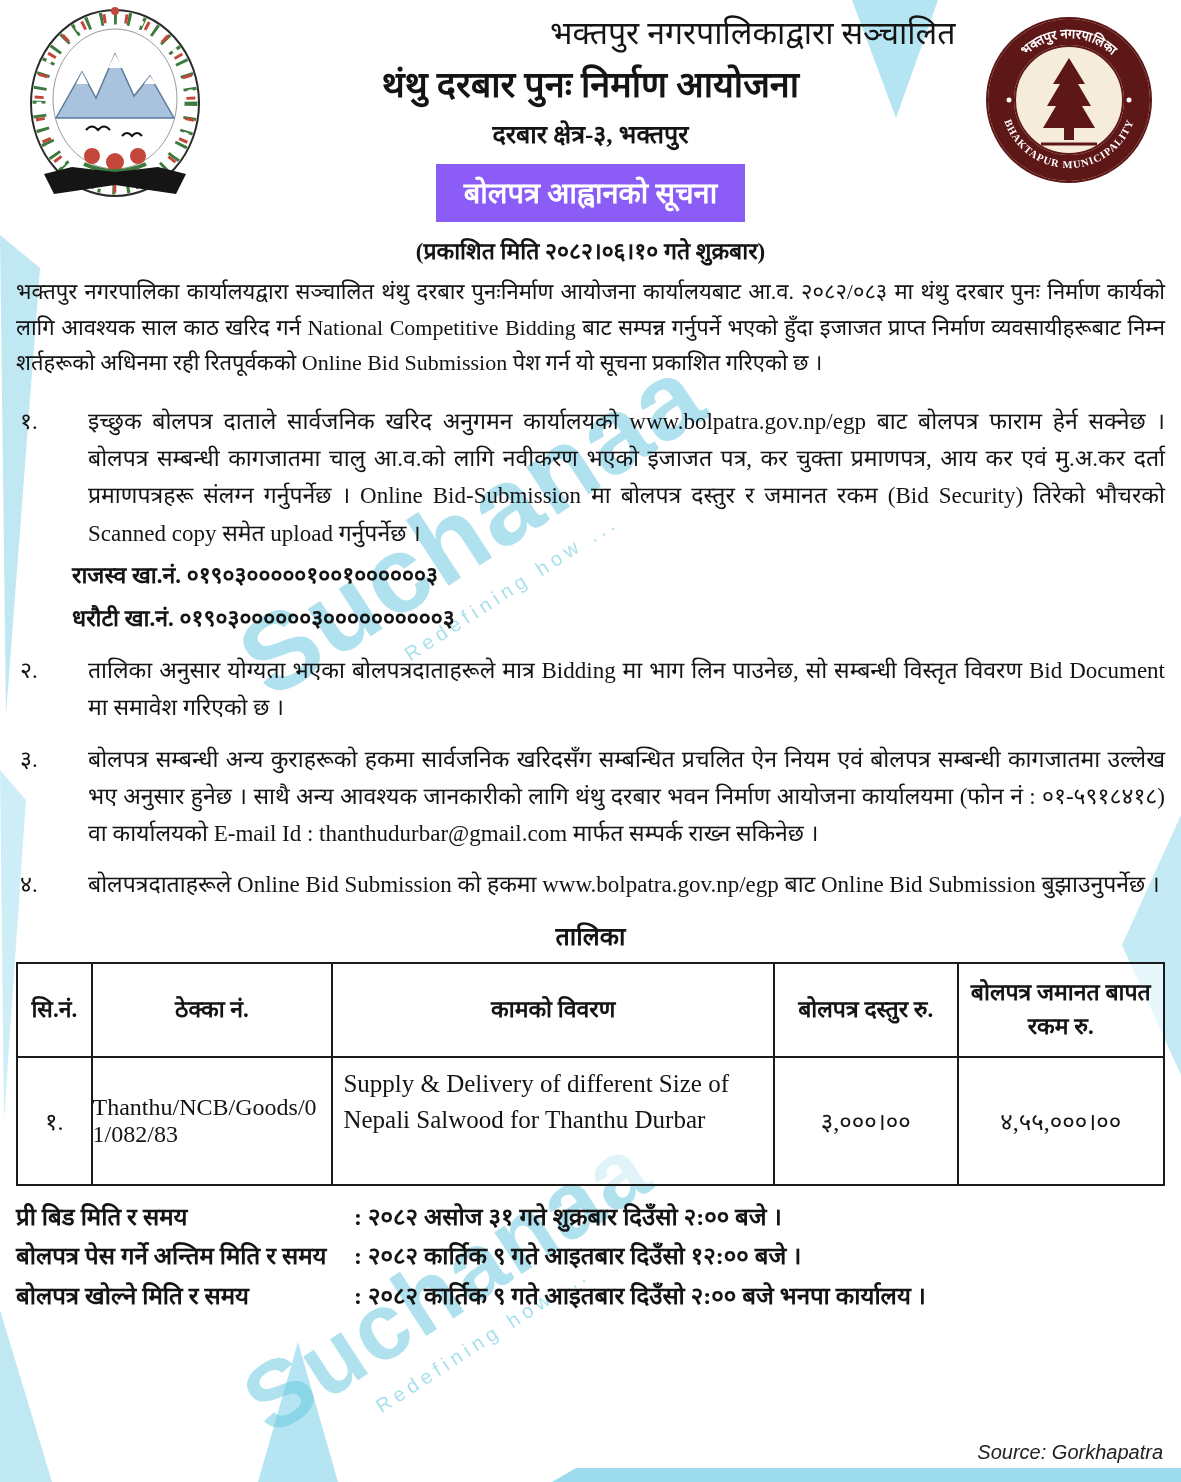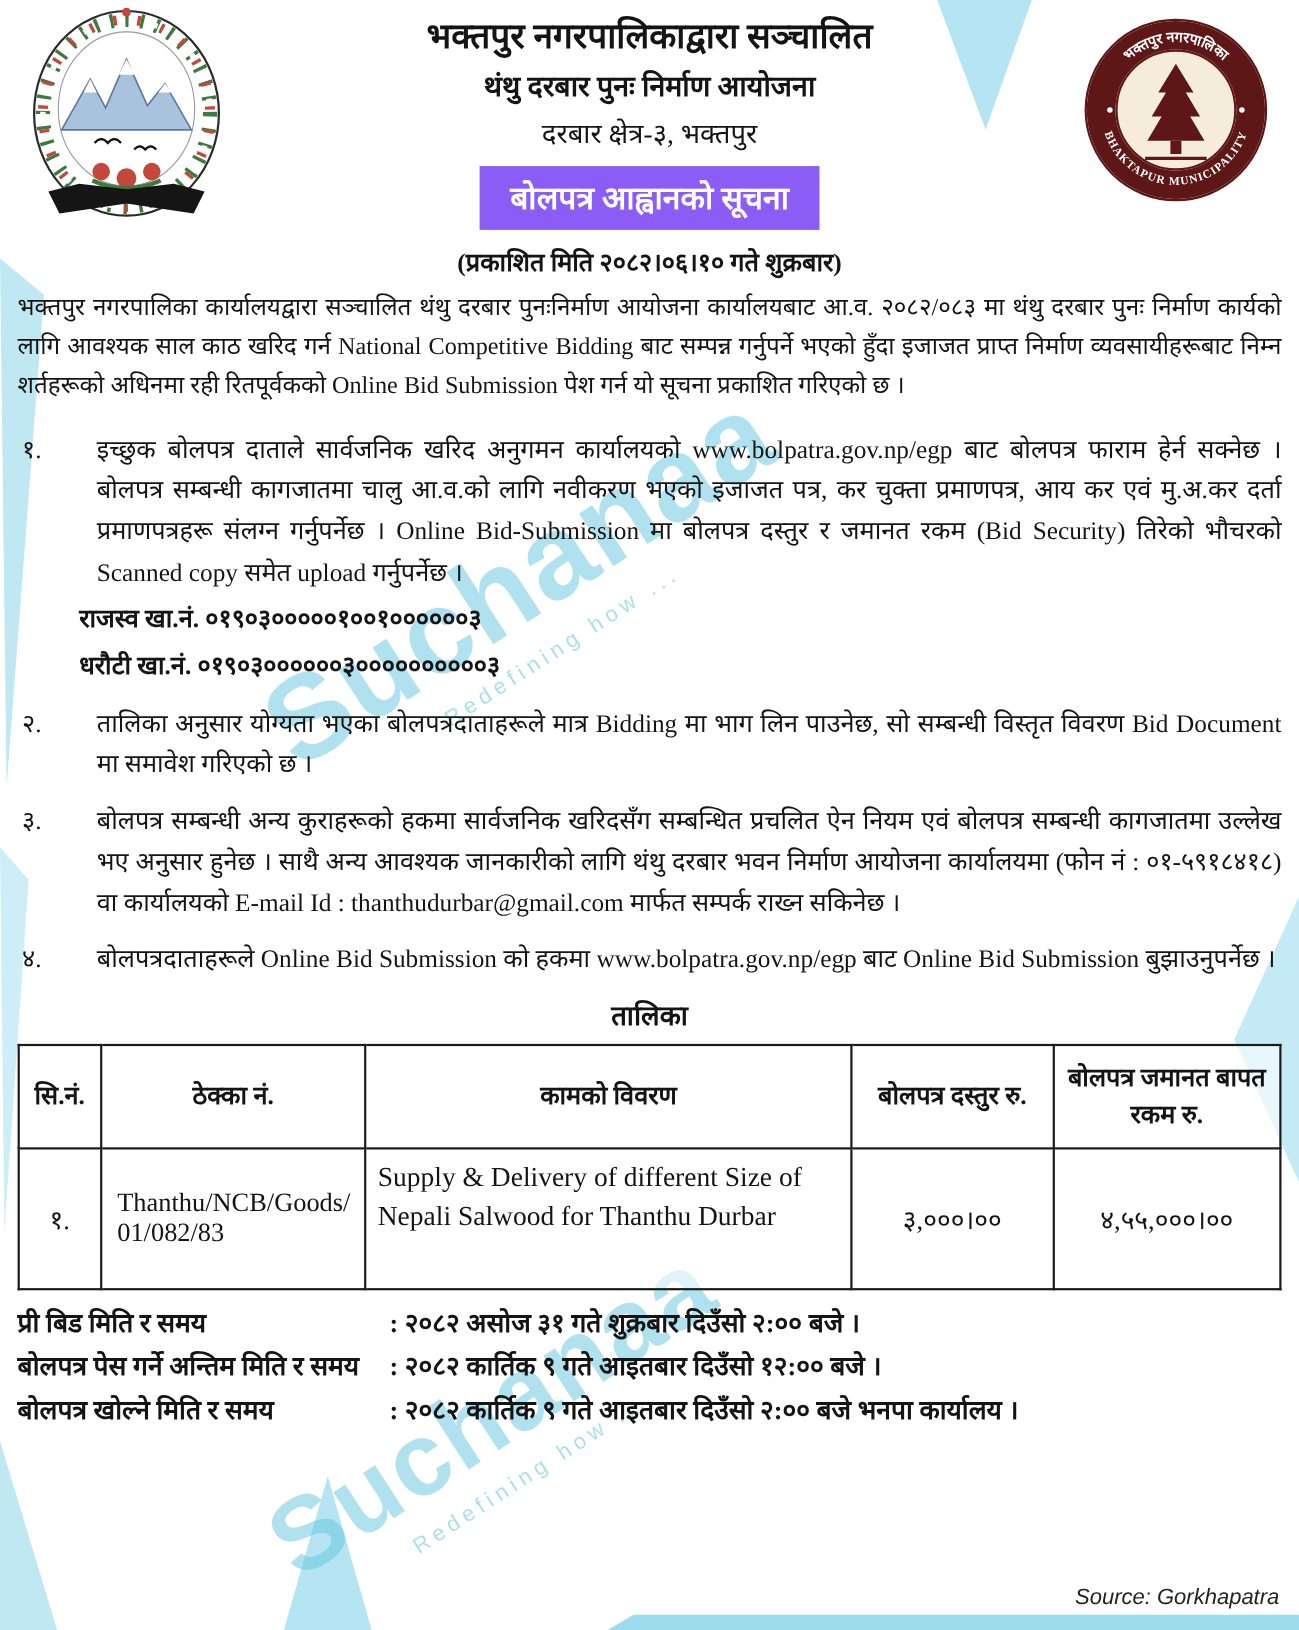--- a/index.html
+++ b/index.html
@@ -21,44 +21,44 @@
   }
   .wm1 { left:170px; top:470px; width:620px; }
   .wm2 { left:175px; top:1235px; width:560px; }
   .wm2 .wm-text { font-size:94px; }
   
   .content { position:relative; z-index:2; padding:0 16px; }
   .masthead { position:relative; min-height:252px; }
   .logo-left  { position:absolute; left:10px;  top:4px; }
   .logo-right { position:absolute; right:12px; top:16px; }
   .head-center { width:730px; margin:0 auto; text-align:center; padding-top:10px; }
-  .org1 { font-size:32px; font-weight:bold; }
-  .org2 { font-size:26px; font-weight:bold; margin-top:6px; }
-  .org3 { font-size:25px; font-weight:normal; margin-top:8px; }
+  .org1 { font-size:32px; font-weight:normal;text-align:right; }
+  .org2 { font-size:36px; font-weight:bold; margin-top:6px; }
+  .org3 { font-size:25px; font-weight:bold; margin-top:8px; }
   .title-banner {
     display:inline-block; background:#8b5cf6; color:#ffffff;
     font-size:29px; font-weight:bold; padding:8px 28px 11px; margin-top:14px;
   }
   .pub-date { font-size:23px; font-weight:bold; margin-top:12px; }
 
   .intro { font-size:22px; line-height:1.62; text-align:justify; margin-top:8px; }
 
   .num-item { display:flex; margin-top:14px; }
   .num { flex:0 0 52px; font-size:23px; line-height:1.62; padding-left:4px; }
   .item-body { flex:1; font-size:23px; line-height:1.62; text-align:justify;margin-left:16px; }
   .accounts { margin:4px 0 0 56px; font-size:23px; font-weight:bold; line-height:1.7; }
 
   .table-caption { text-align:center; font-size:25px; font-weight:bold; margin-top:14px; }
 
   table.bids { width:100%; border-collapse:collapse; margin-top:10px; background:rgba(255,255,255,0.6); }
   .bids th, .bids td { border:2px solid #1b1b1b; }
   .bids th { font-size:23px; font-weight:bold; padding:10px 6px; vertical-align:middle; line-height:1.45; text-align:center; }
   .bids td { font-size:23px; padding:8px 10px; }
   .bids td.sn       { text-align:center; vertical-align:middle; font-size:24px; }
-  .bids td.contract { vertical-align:middle; font-size:24px; padding-left:14px; overflow-wrap:break-word; word-break:break-word; }
+  .bids td.contract { vertical-align:middle; font-size:24px; padding-left:0; overflow-wrap:break-word; word-break:break-word; }
   .bids td.desc     { vertical-align:top; font-size:25px; line-height:1.45; }
   .bids td.amt      { text-align:center; vertical-align:middle; font-size:24px; }
   .bids td { height:110px; }
   .bids th { height:72px; }
 
   .schedule { margin-top:12px; }
   .srow { display:flex; font-weight:bold; font-size:24px; line-height:1.65; }
   .slabel { min-width:338px; white-space:nowrap; }
   .svalue { flex:1; }
 

